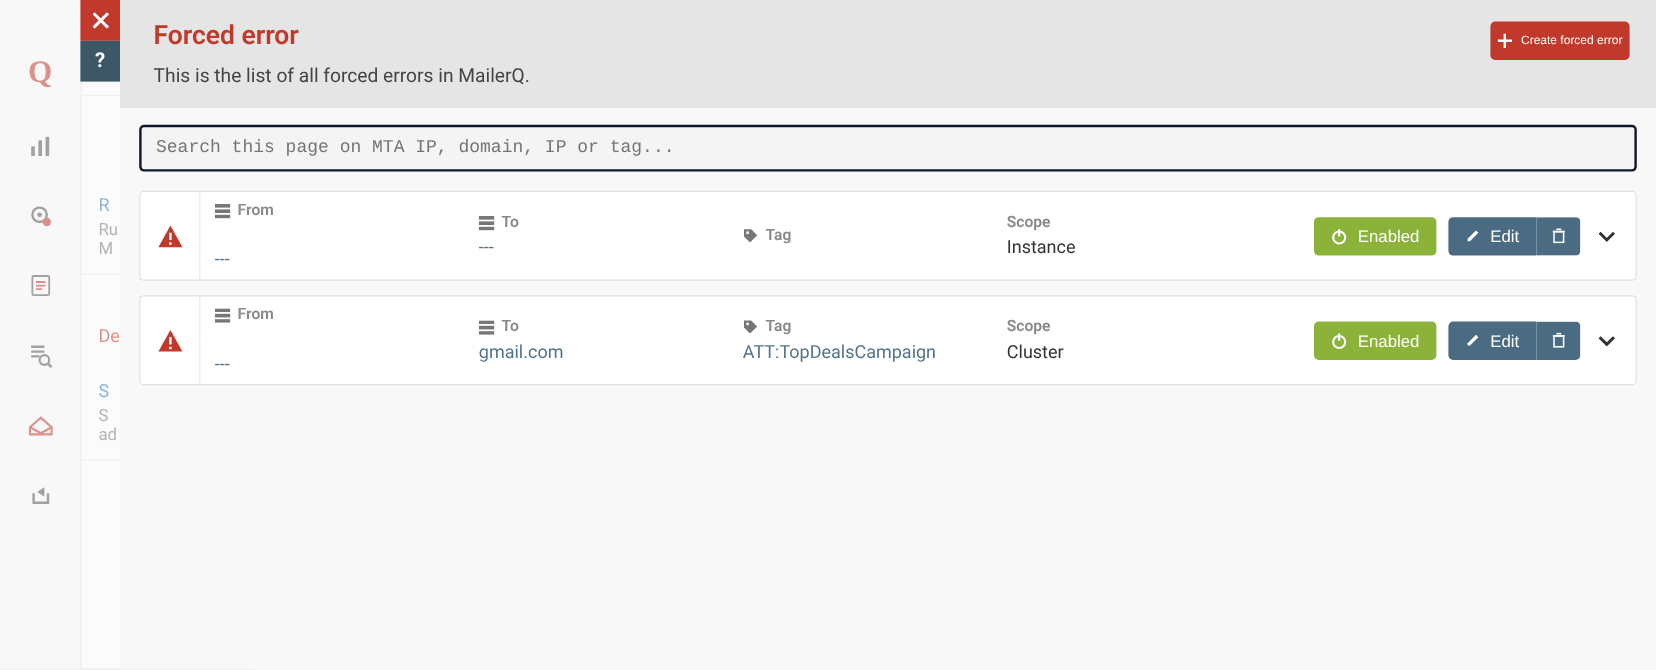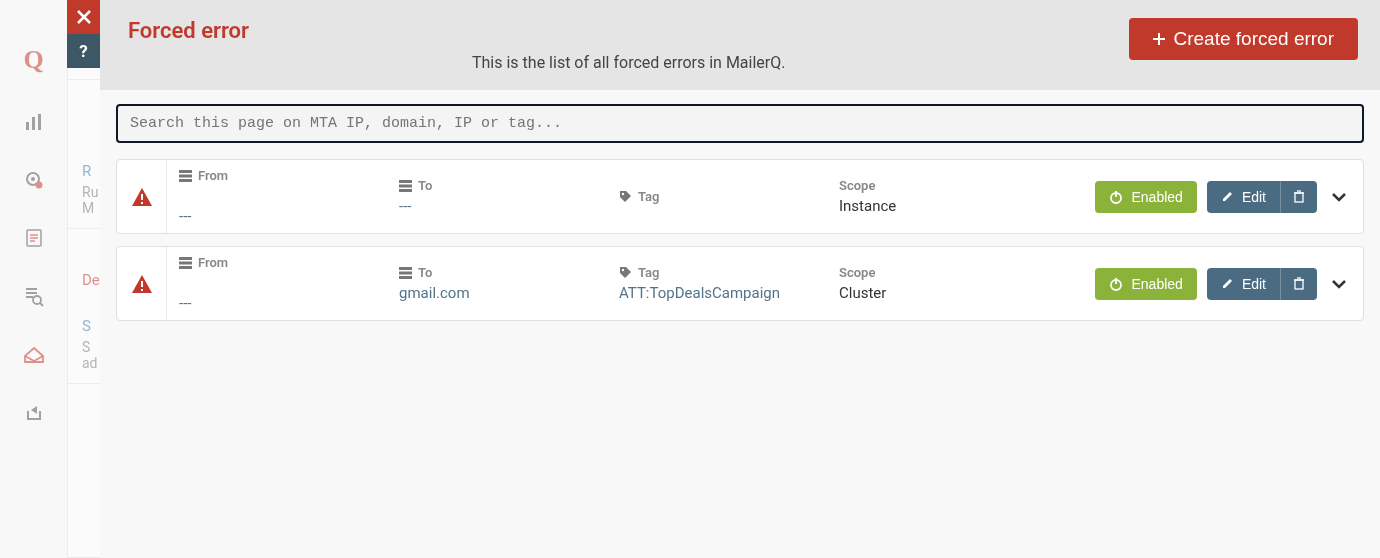--- a/index.html
+++ b/index.html
@@ -109,29 +109,28 @@
 .header-left { flex: 1; }
 .title {
   color: #c0392b;
   font-size: 22px;
   font-weight: 600;
   margin-bottom: 10px;
 }
 .subtitle {
   color: #444;
   font-size: 16px;
-  text-align: center;
 }
 .create-btn {
   background: #c0392b;
   color: #fff;
   border: none;
   border-radius: 4px;
-  font-size: 19px;
-  padding: 10px 24px;
+  font-size: 10px;
+  padding: 10px 6px;
   display: inline-flex; align-items: center; gap: 8px;
   cursor: pointer;
 }
 
 .search-wrap {
   padding: 14px 16px 6px 16px;
 }
 .search-input {
   width: 100%;
   background: #f4f4f4;

